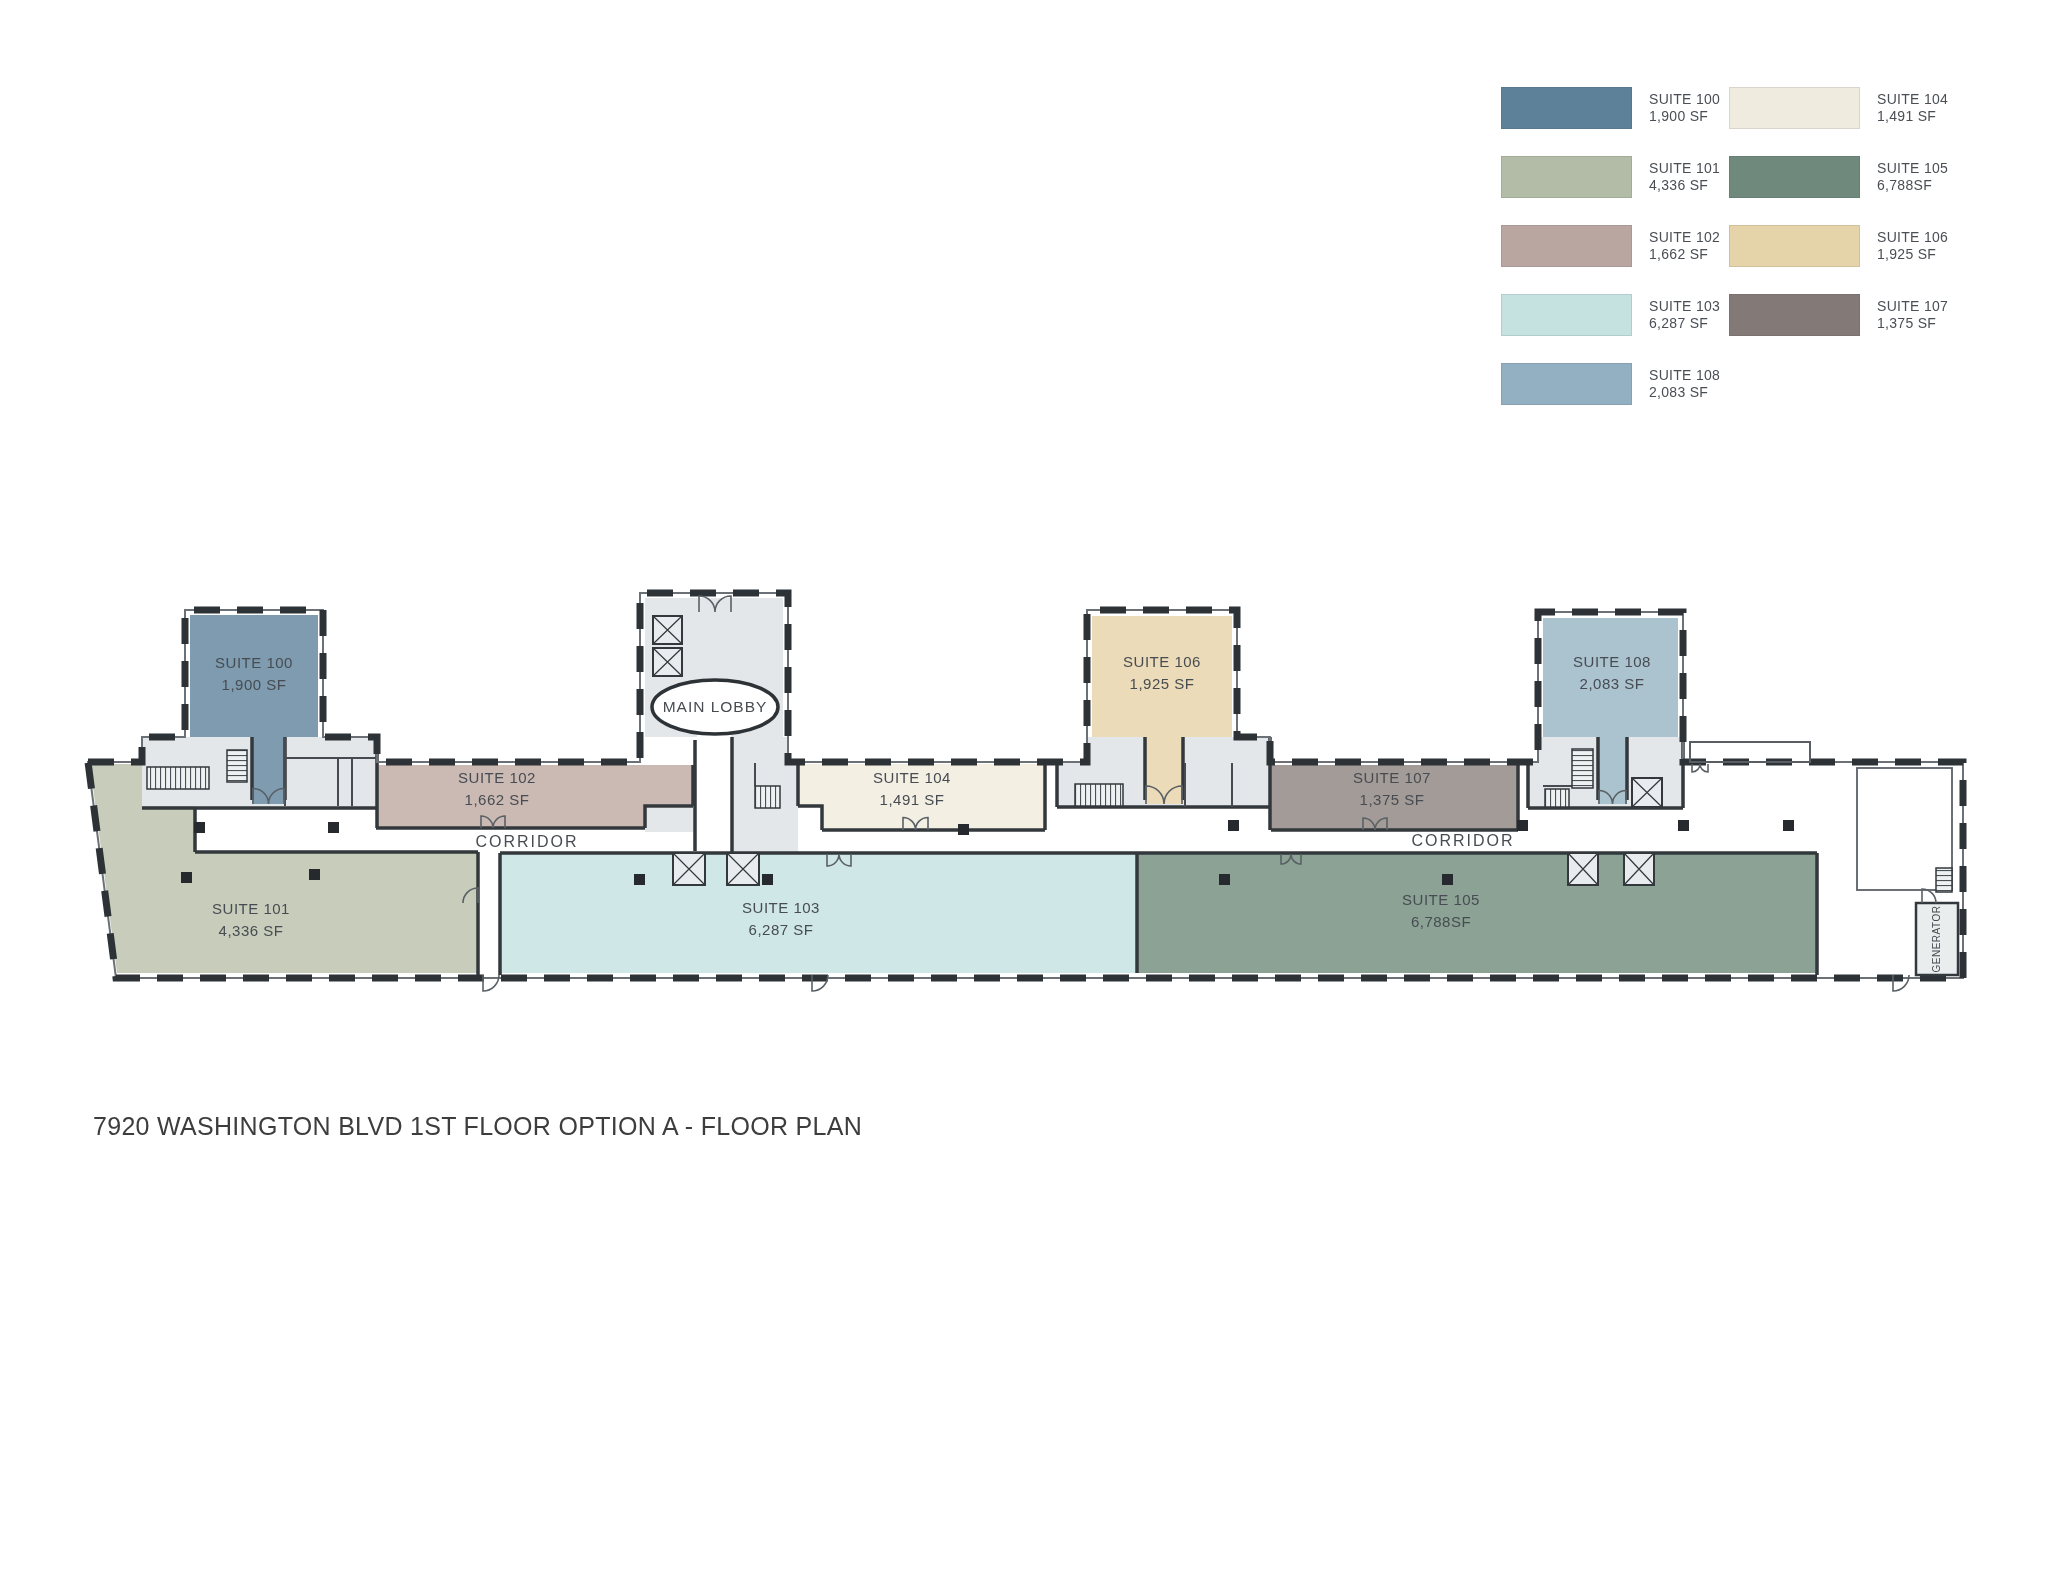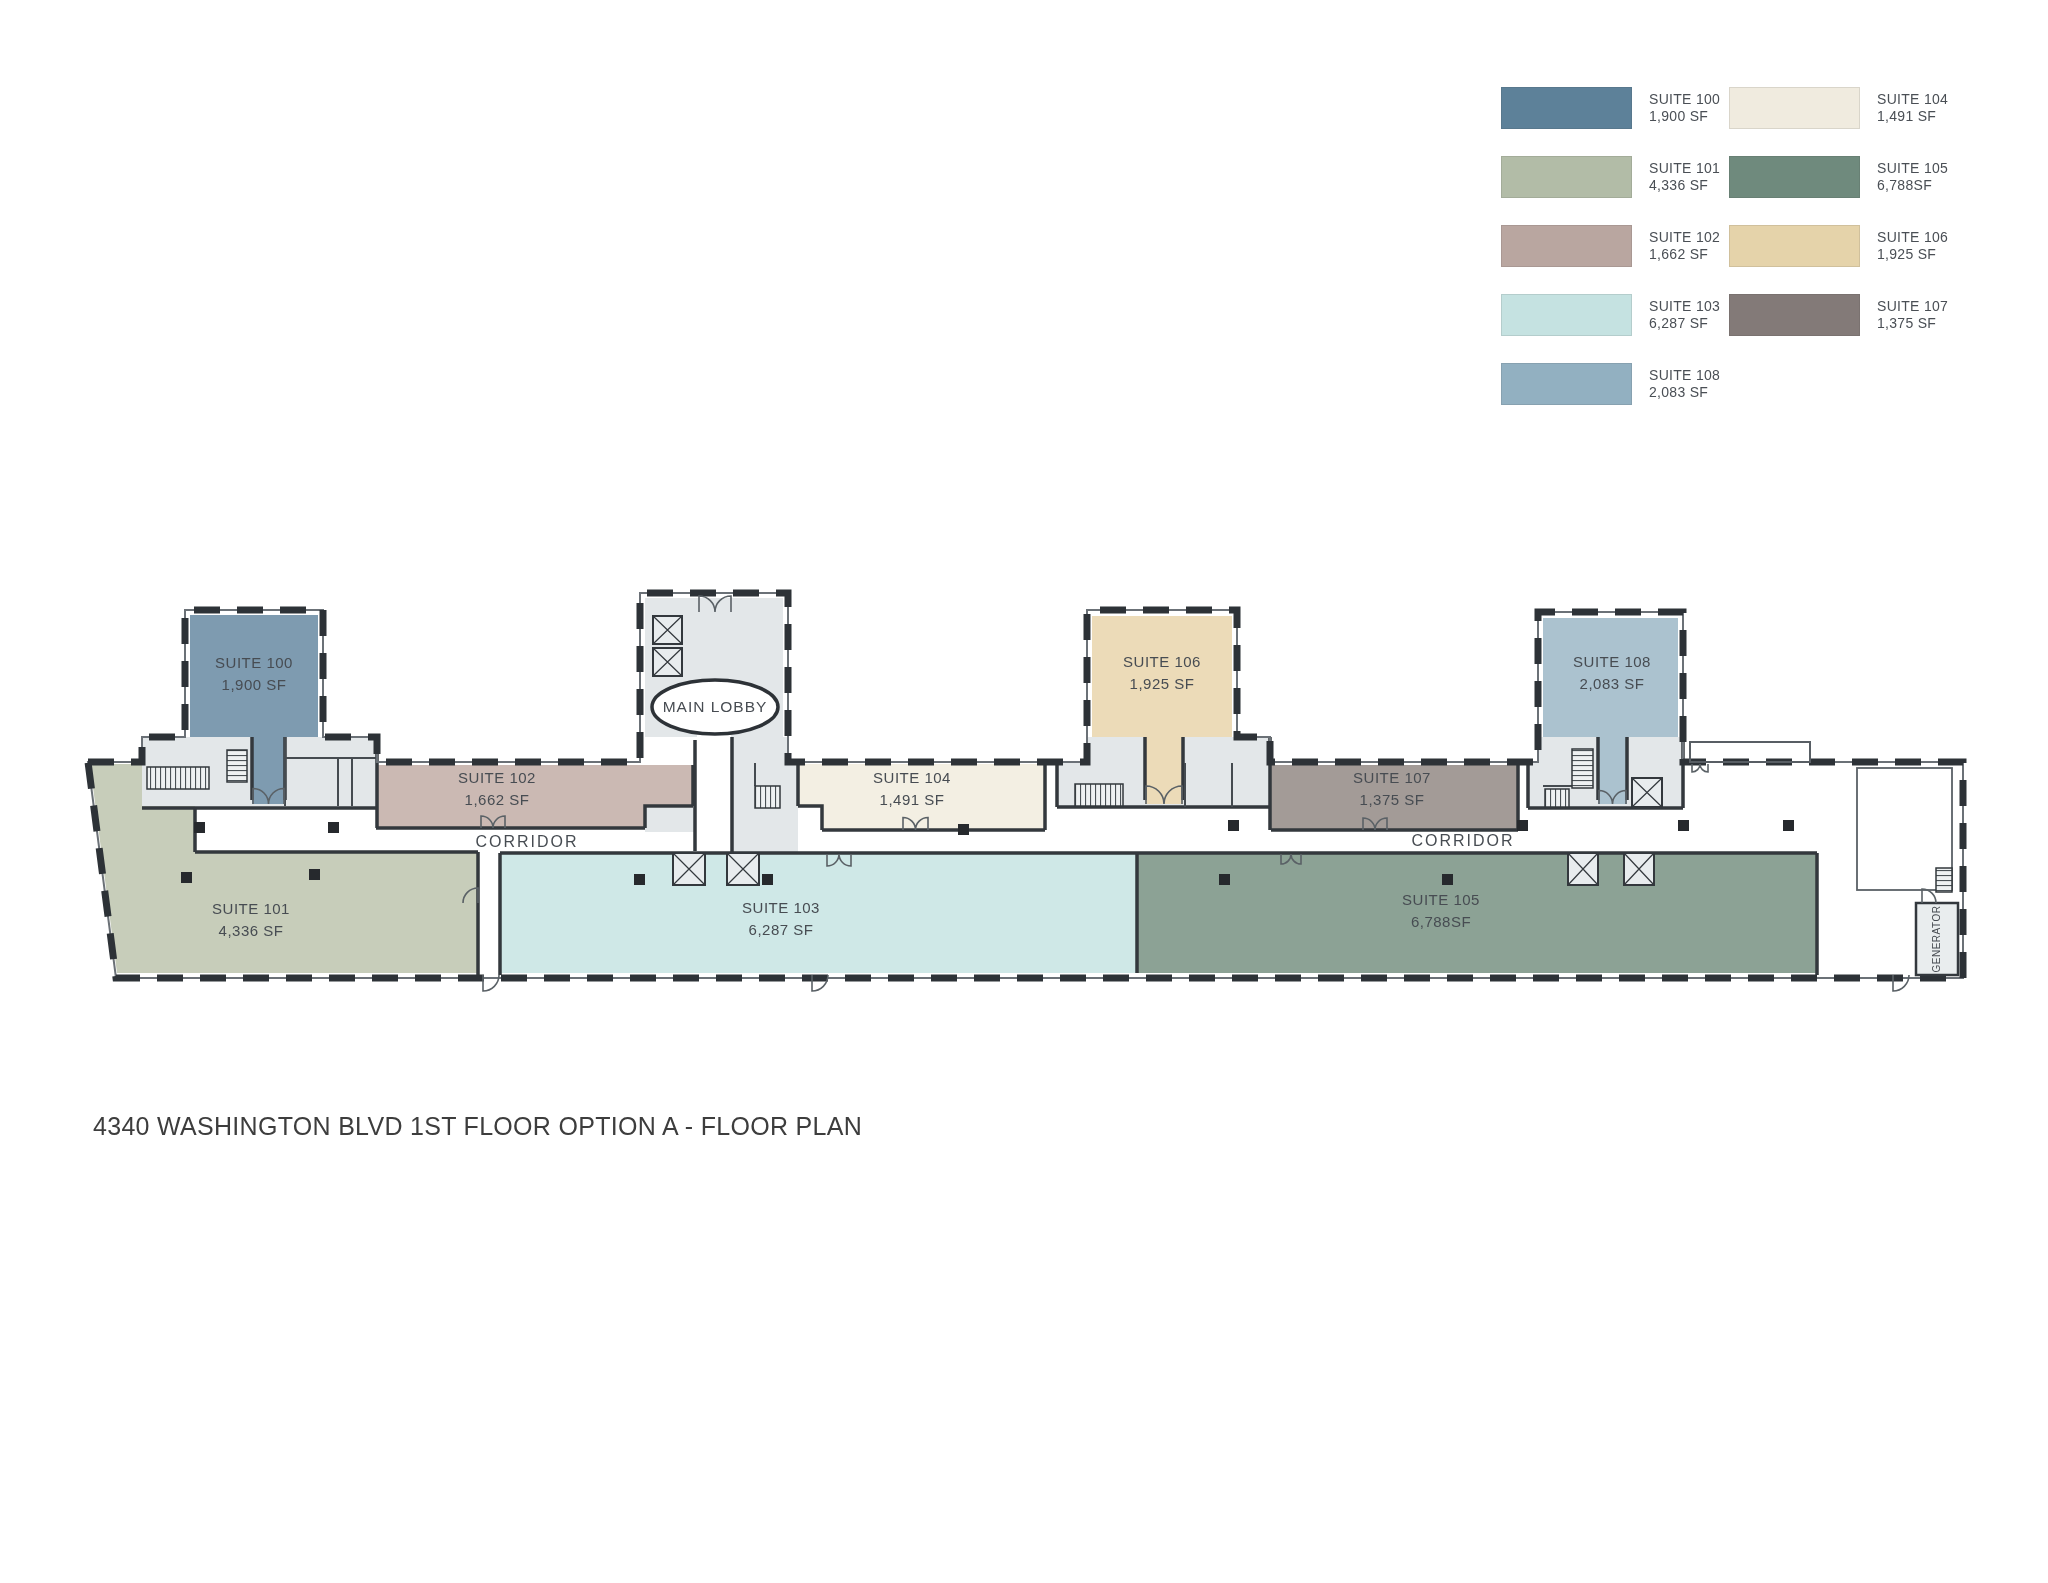--- a/index.html
+++ b/index.html
@@ -225,13 +225,13 @@
     <text class="suite-area" x="1392" y="805">1,375 SF</text>
     <text class="suite-name" x="1612" y="667">SUITE 108</text>
     <text class="suite-area" x="1612" y="689">2,083 SF</text>
     <text class="lobby-label" x="715" y="712">MAIN LOBBY</text>
     <text class="corridor-label" x="527" y="847">CORRIDOR</text>
     <text class="corridor-label" x="1463" y="846">CORRIDOR</text>
     <text class="generator-label" x="1940" y="939" transform="rotate(-90 1940 939)">GENERATOR</text>
   </g>
 </svg>
 
-<div class="page-title">4340 WASHINGTON BLVD 1ST FLOOR OPTION A - FLOOR PLAN</div>
+<div class="page-title">7920 WASHINGTON BLVD 1ST FLOOR OPTION A - FLOOR PLAN</div>
 
 </body></html>

